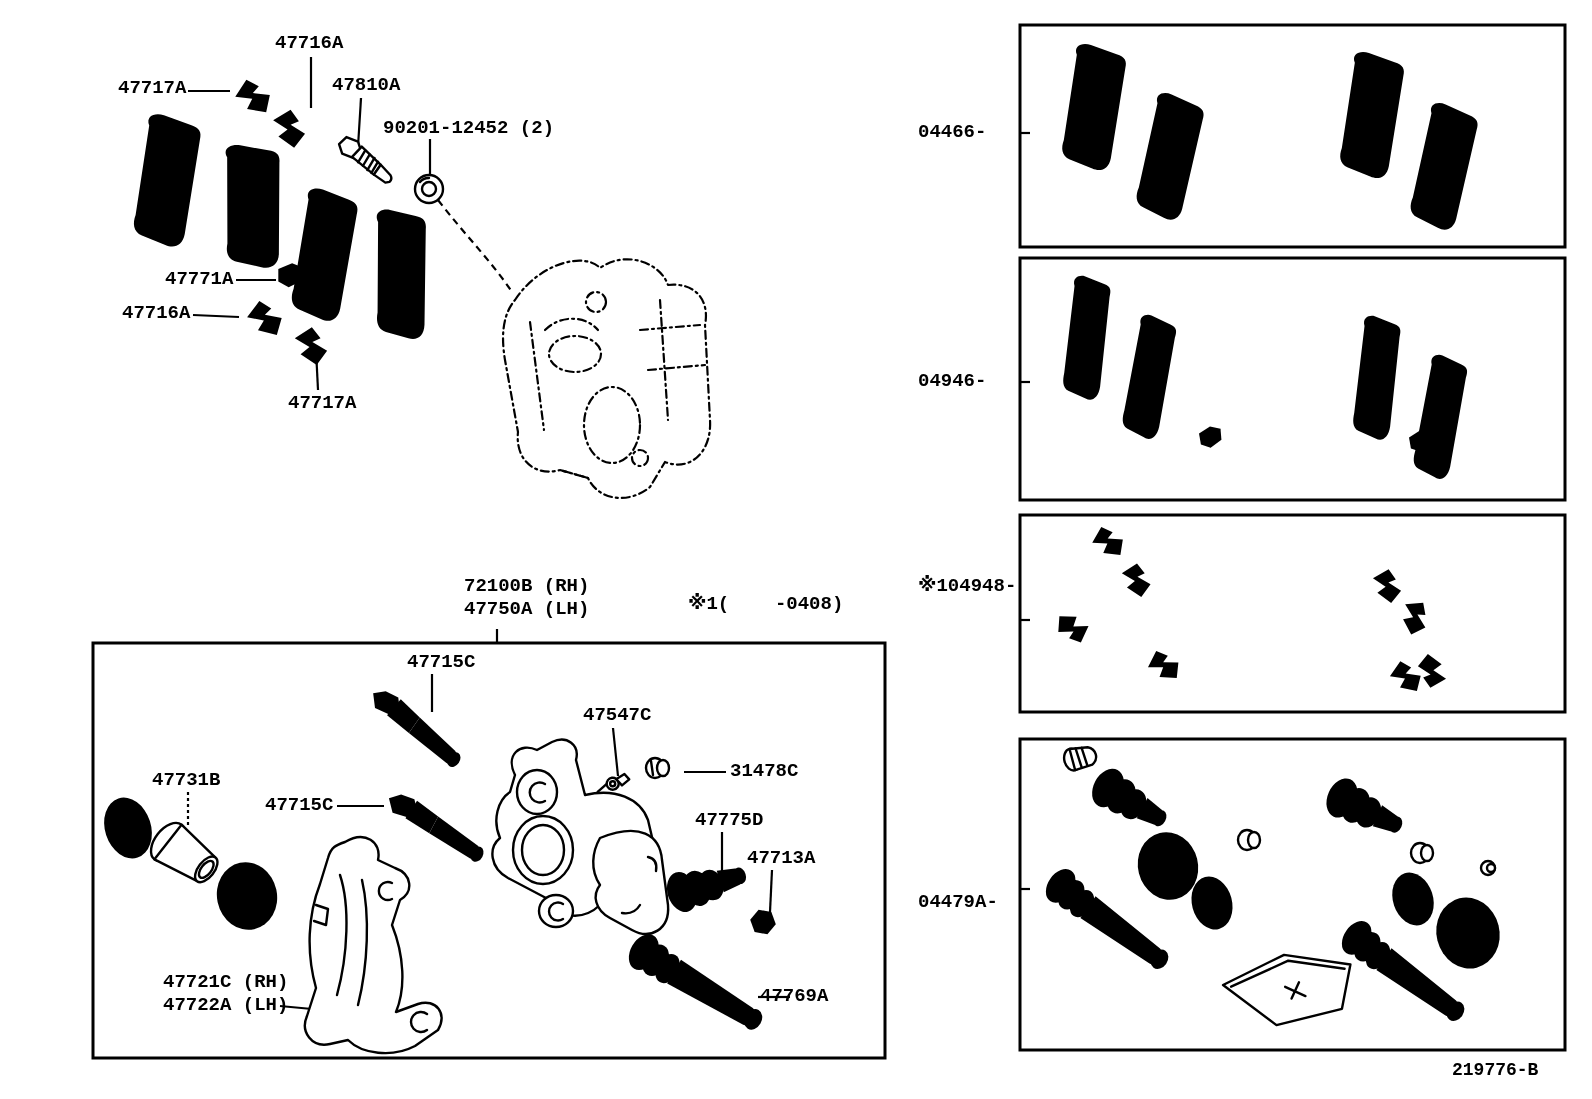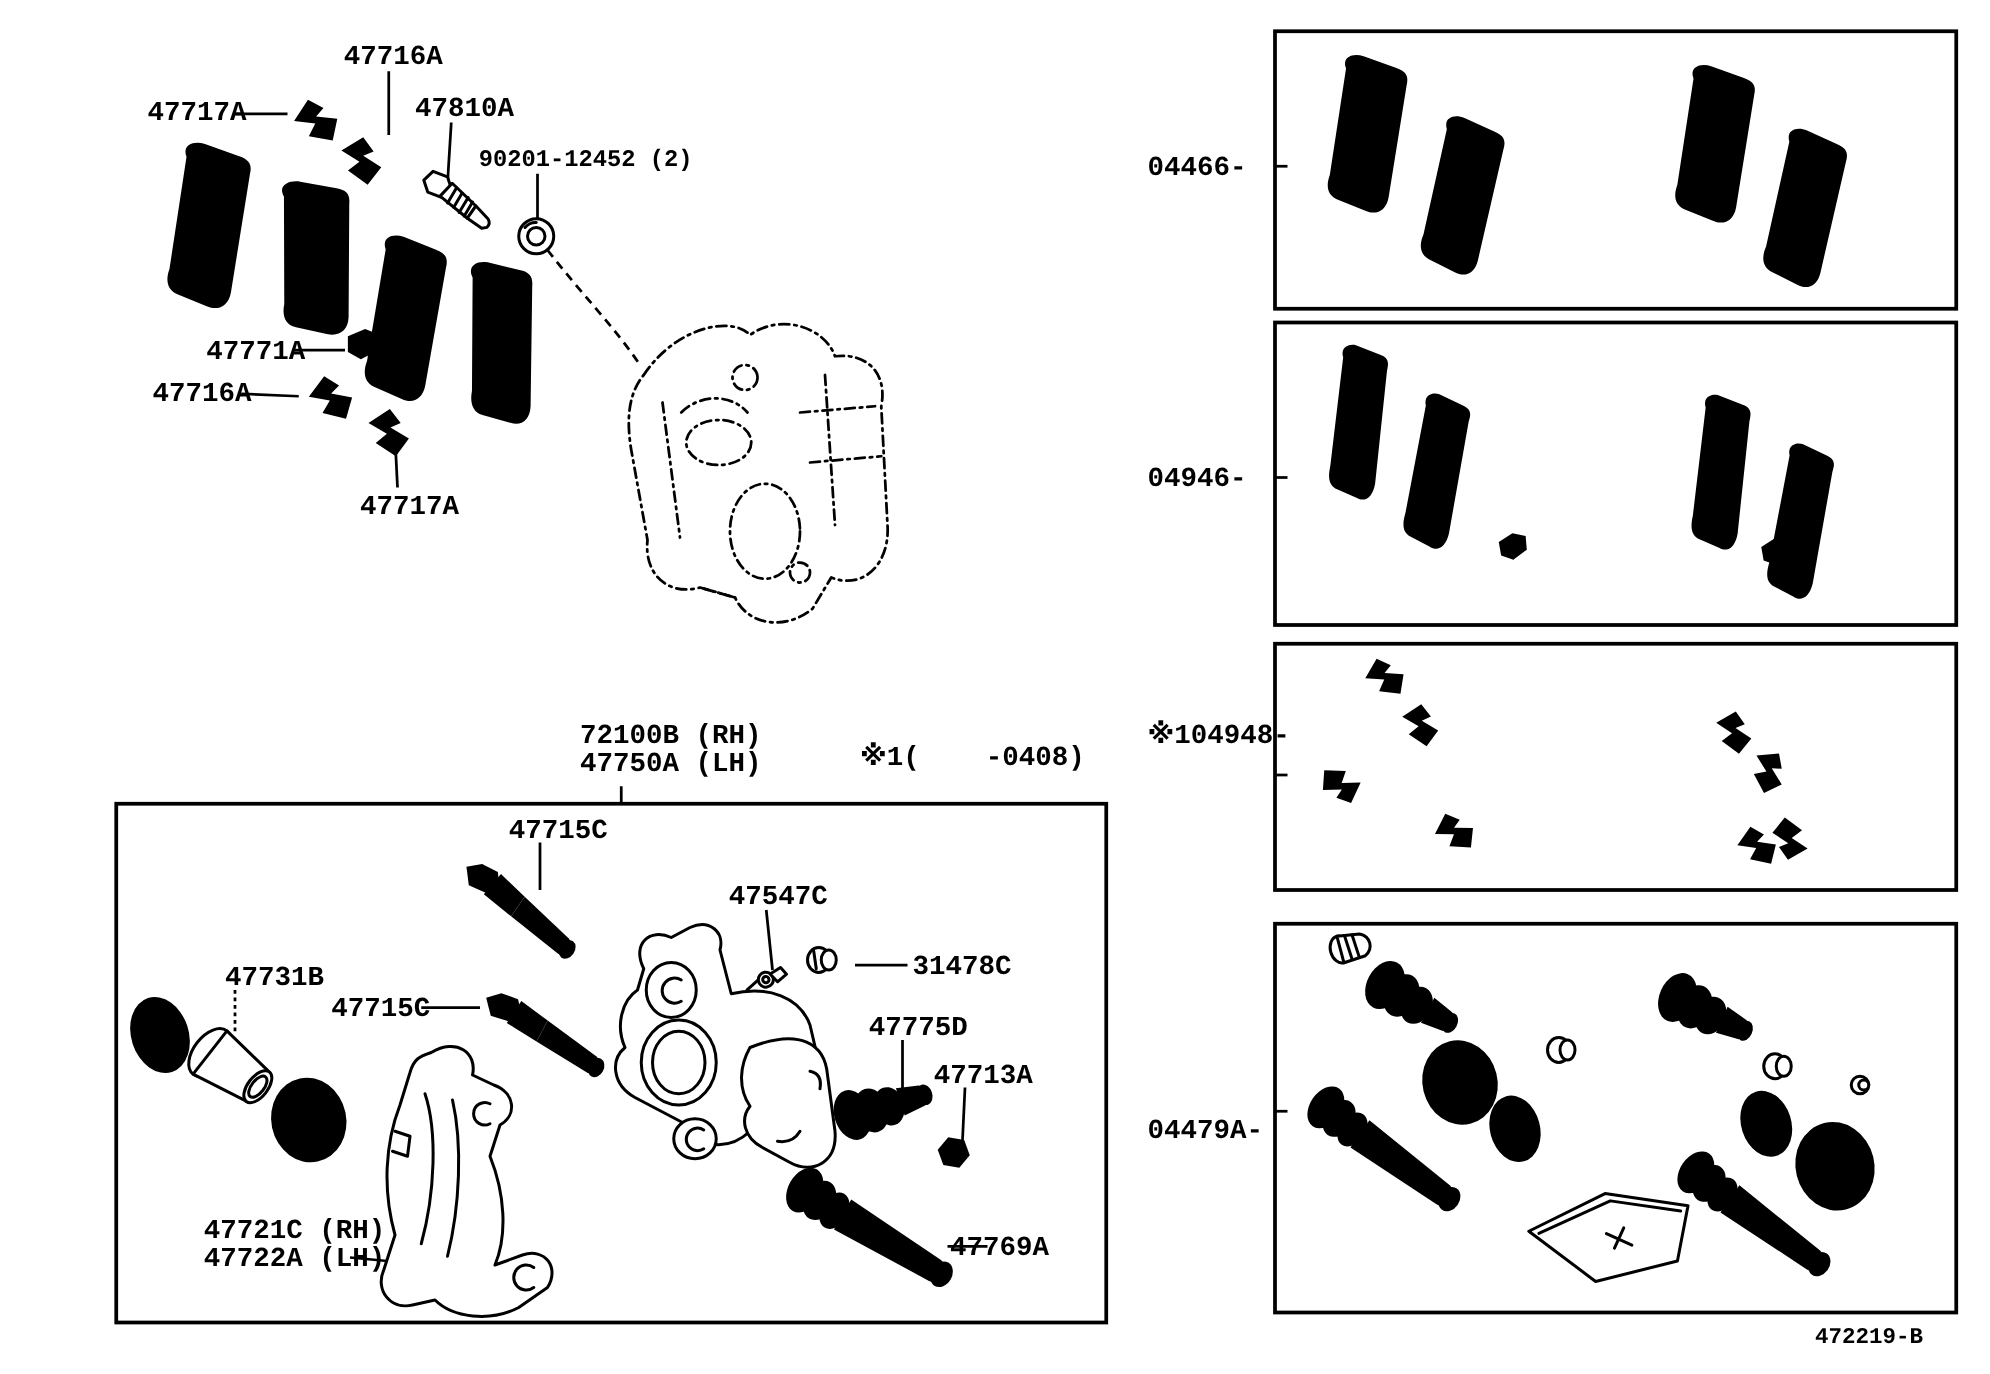--- a/index.html
+++ b/index.html
@@ -1,19 +1,19 @@
 <!DOCTYPE html>
 <html><head>
 <meta charset="utf-8">
 <style>
   html,body{margin:0;padding:0;background:#fff;}
   .canvas{position:relative;width:1592px;height:1099px;background:#fff;overflow:hidden;
           font-family:"Liberation Mono","DejaVu Sans Mono",monospace;}
   svg{position:absolute;left:0;top:0;}
-  .lbl{position:absolute;font-weight:bold;font-size:22px;line-height:1.15;color:#000;
+  .lbl{position:absolute;font-weight:bold;font-size:19px;line-height:1.15;color:#000;
        white-space:pre;font-family:"Liberation Mono","DejaVu Sans","DejaVu Sans Mono",monospace;}
   .lbl.small{font-size:19px;}
   .lbl.right{text-align:left;width:112px;}
   .pbox{fill:none;stroke:#000;stroke-width:3;}
   .part path,.part ellipse,.part circle,.part polygon,.part rect{fill:#fff;stroke:#000;
        stroke-width:2.4;stroke-linejoin:round;stroke-linecap:round;}
   .part .ln{fill:none !important;}
   .leader{stroke:#000;stroke-width:2.2;fill:none;}
   .leader.dotted{stroke-dasharray:3 3;}
   .ghost path,.ghost ellipse,.ghost circle{fill:none;stroke:#000;stroke-width:2.2;
@@ -352,28 +352,28 @@
 <div class="lbl" style="left:122px;top:303px">47716A</div>
 <div class="lbl" style="left:288px;top:393px">47717A</div>
 
 <div class="lbl" style="left:464px;top:576px">72100B (RH)</div>
 <div class="lbl" style="left:464px;top:599px">47750A (LH)</div>
 <div class="lbl" style="left:688px;top:594px">※1(    -0408)</div>
 
 <div class="lbl" style="left:407px;top:652px">47715C</div>
 <div class="lbl" style="left:583px;top:705px">47547C</div>
 <div class="lbl" style="left:730px;top:761px">31478C</div>
-<div class="lbl" style="left:180px;top:770px">47731B</div>
+<div class="lbl" style="left:152px;top:770px">47731B</div>
 <div class="lbl" style="left:265px;top:795px">47715C</div>
 <div class="lbl" style="left:695px;top:810px">47775D</div>
 <div class="lbl" style="left:747px;top:848px">47713A</div>
 <div class="lbl" style="left:163px;top:972px">47721C (RH)</div>
 <div class="lbl" style="left:163px;top:995px">47722A (LH)</div>
 <div class="lbl" style="left:760px;top:986px">47769A</div>
 
 <div class="lbl right" style="left:918px;top:122px">04466-</div>
 <div class="lbl right" style="left:918px;top:371px">04946-</div>
 <div class="lbl right" style="left:918px;top:576px">※104948-</div>
 <div class="lbl right" style="left:918px;top:892px">04479A-</div>
 
-<div class="lbl" style="left:1452px;top:1060px;font-size:18px">472219-B</div>
+<div class="lbl" style="left:1452px;top:1060px;font-size:18px">219776-B</div>
 
 </div>
 
 </body></html>

